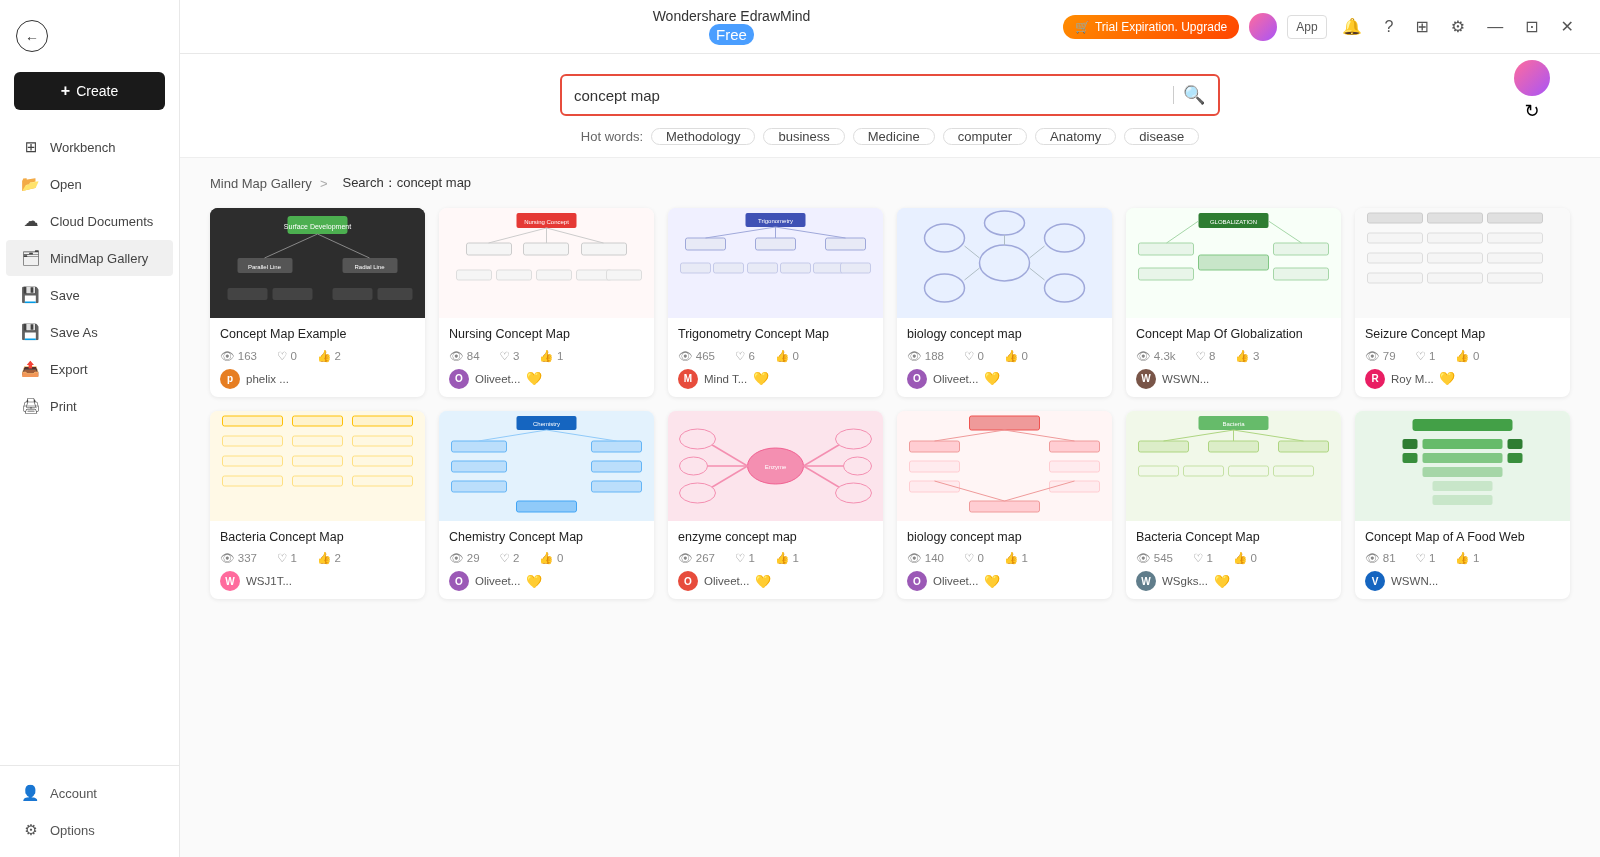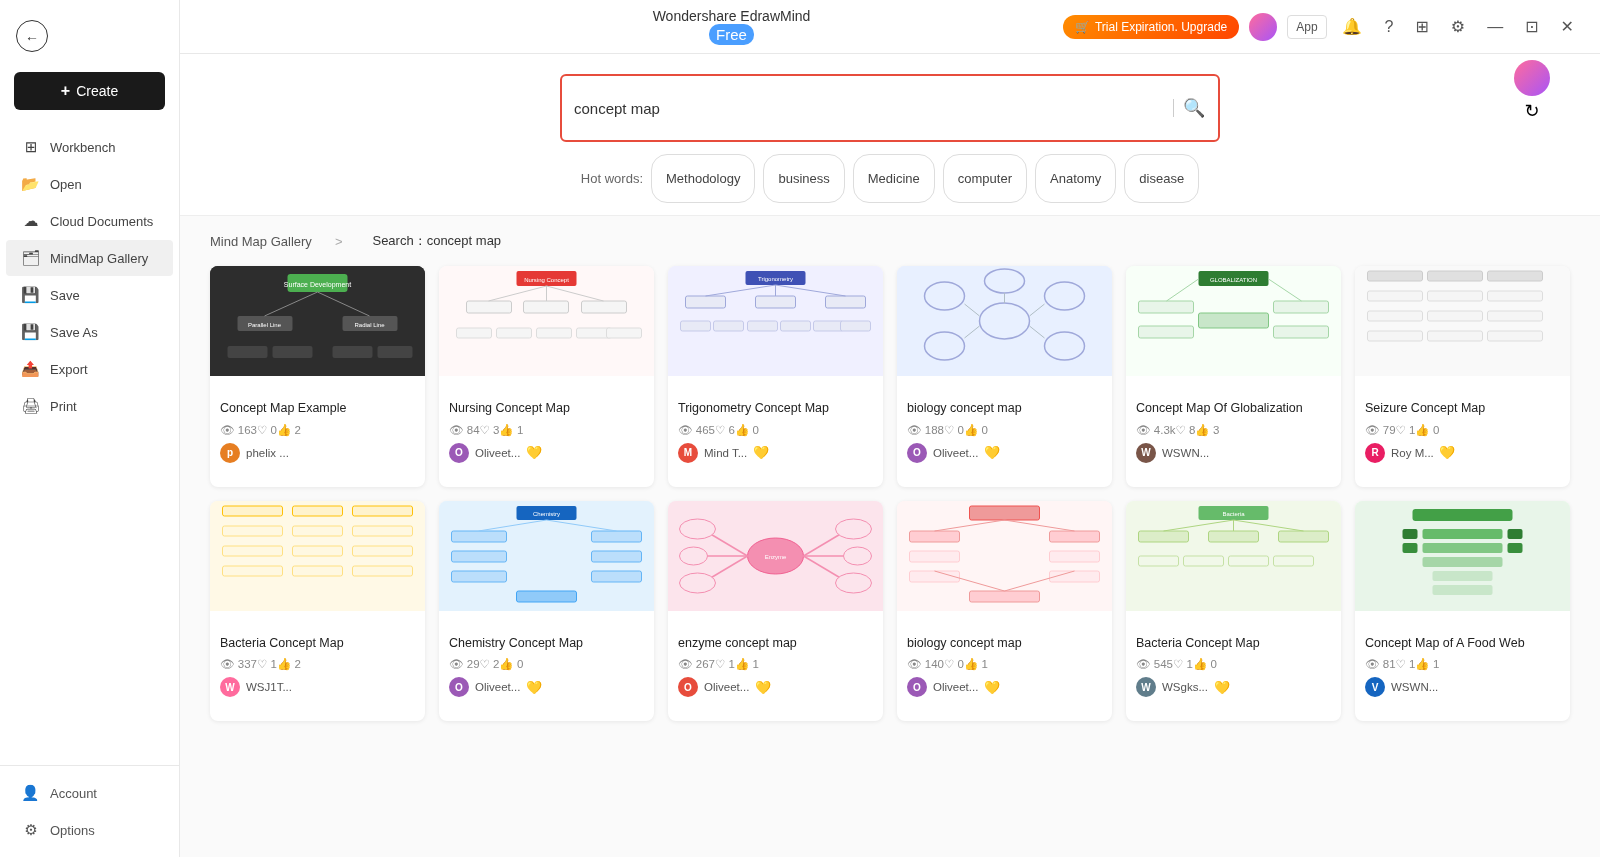--- a/index.html
+++ b/index.html
@@ -166,21 +166,21 @@
       flex-direction: column;
       align-items: center;
       border-bottom: 1px solid #eee;
     }
     .search-bar-wrapper {
       display: flex;
       align-items: center;
       width: 660px;
       border: 2px solid #e74c3c;
       border-radius: 6px;
-      padding: 21px 12px;
+      padding: 8px 12px;
       background: #fff;
     }
     .search-input {
       flex: 1;
       border: none;
       outline: none;
       font-size: 15px;
       color: #333;
       background: transparent;
     }
@@ -199,39 +199,39 @@
     }
     .hot-words {
       display: flex;
       align-items: center;
       gap: 8px;
       margin: 12px 0;
       font-size: 13px;
     }
     .hot-label { color: #666; }
     .hot-tag {
-      padding: 16px 14px;
+      padding: 0 14px;
       border: 1px solid #ddd;
       border-radius: 16px;
       font-size: 13px;
       color: #444;
       cursor: pointer;
       background: #fff;
     }
 
     
     .content-area {
       flex: 1;
       overflow-y: auto;
       padding: 16px 30px;
     }
     .breadcrumb {
       display: flex;
       align-items: center;
-      gap: 23px;
+      gap: 8px;
       font-size: 13px;
       color: #666;
       margin-bottom: 16px;
     }
     .breadcrumb-link { color: #555; cursor: pointer; }
     .breadcrumb-sep { color: #aaa; }
     .breadcrumb-current { color: #333; margin-left: 7px; }
 
     
     .cards-grid {
@@ -251,33 +251,33 @@
       width: 100%;
       height: 110px;
       background: #e8e8e8;
       display: flex;
       align-items: center;
       justify-content: center;
       overflow: hidden;
       position: relative;
     }
     .card-info {
-      padding: 24px 10px;
+      padding: 8px 10px;
     }
     .card-title {
       font-size: 12.5px;
       font-weight: 500;
       color: #222;
       margin-bottom: 5px;
       line-height: 1.4;
     }
     .card-stats {
       display: flex;
       align-items: center;
-      gap: 0;
+      gap: 20px;
       font-size: 11.5px;
       color: #888;
       margin-bottom: 6px;
     }
     .card-stat {
       display: flex;
       align-items: center;
       gap: 2px;
     }
     .card-author {

